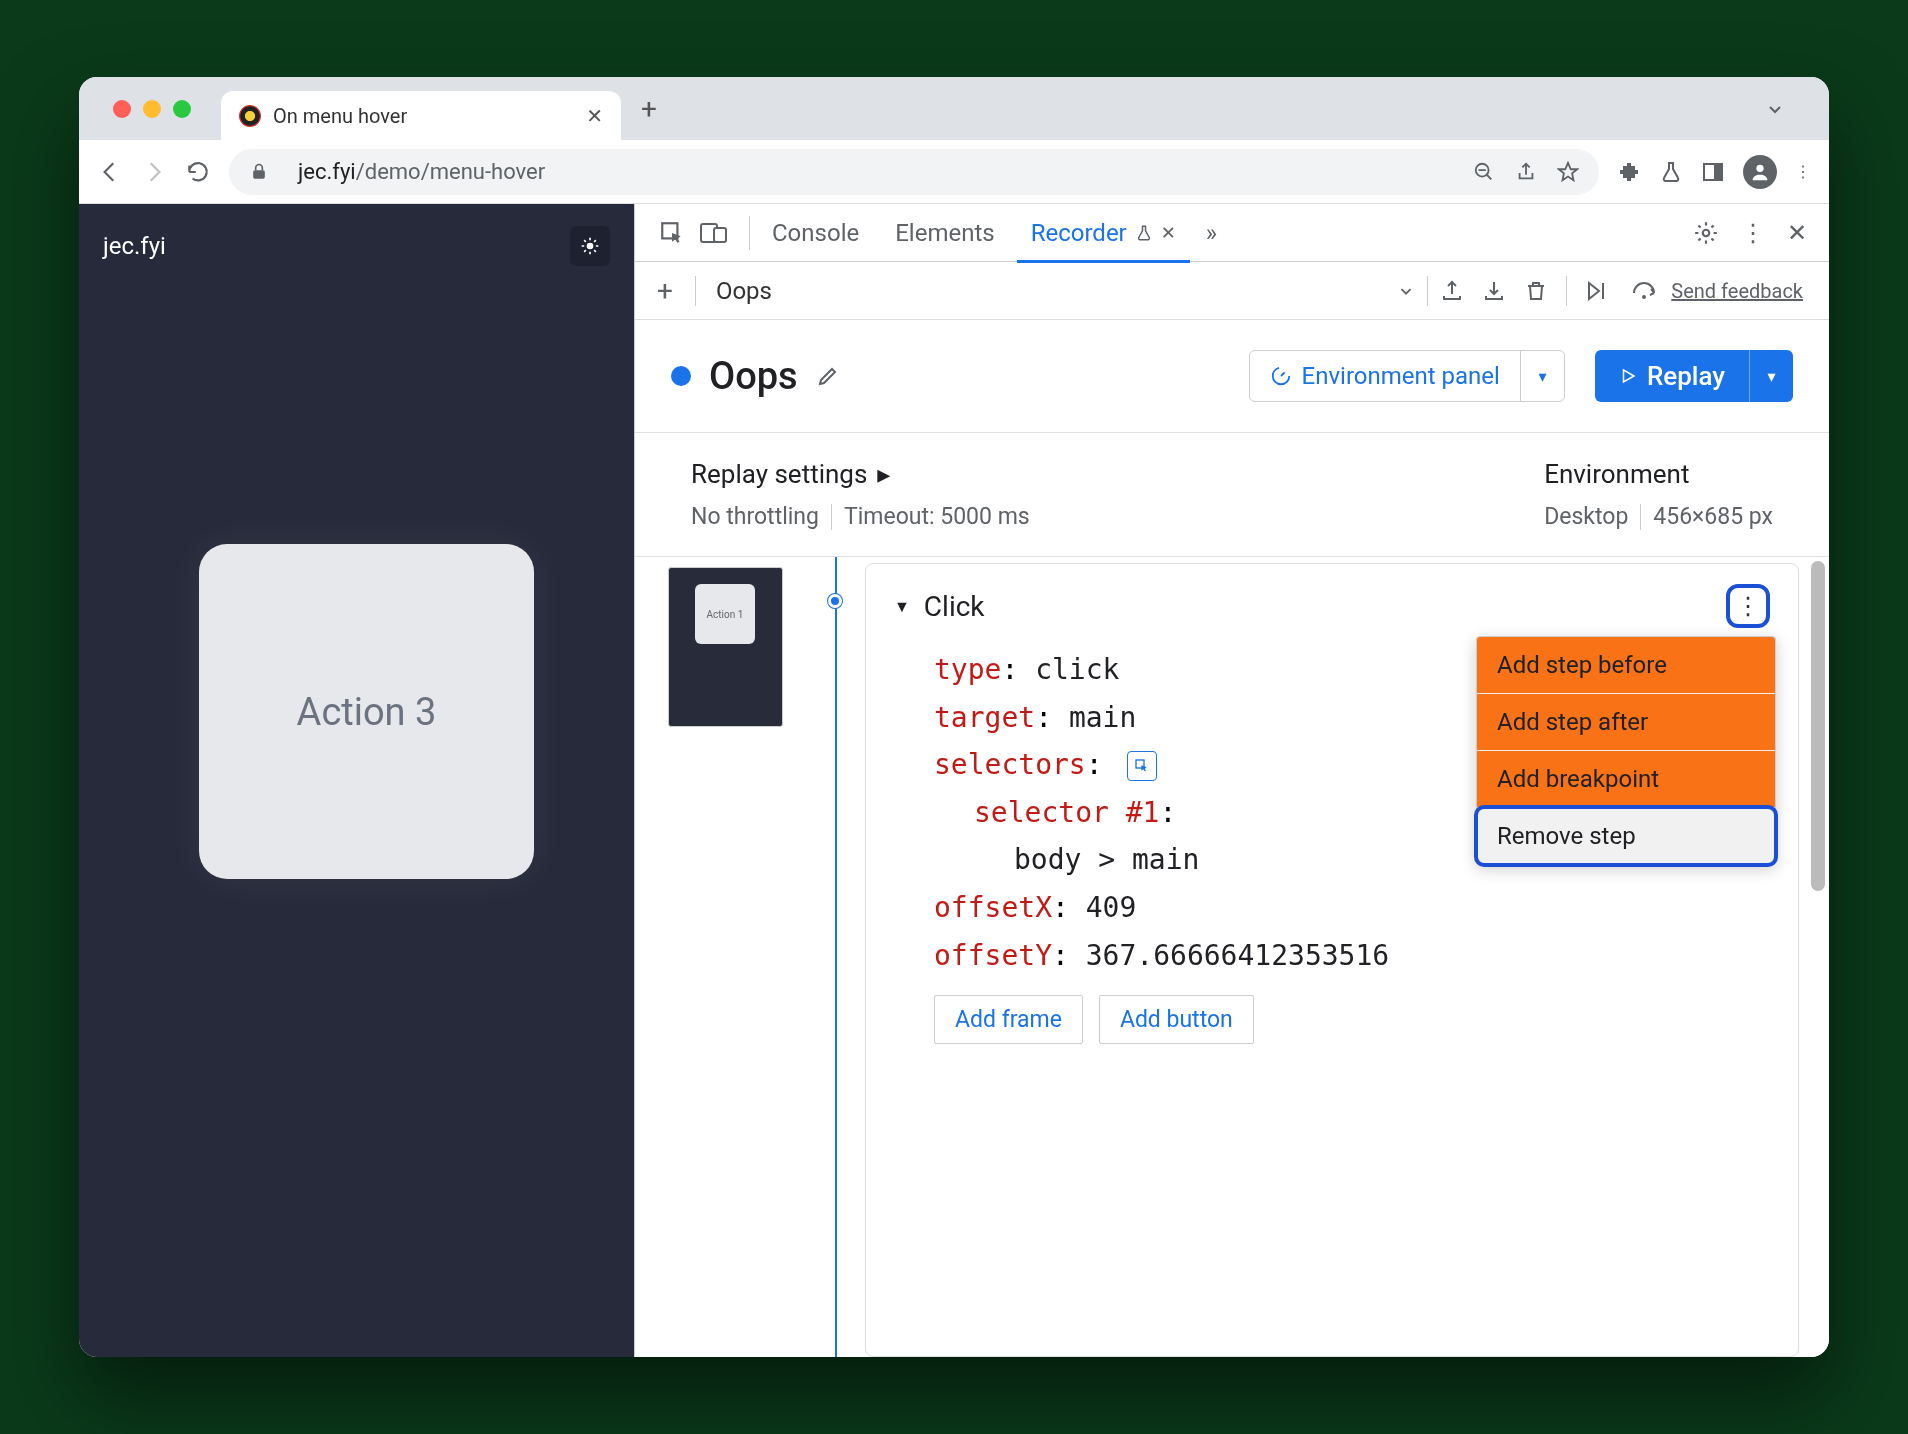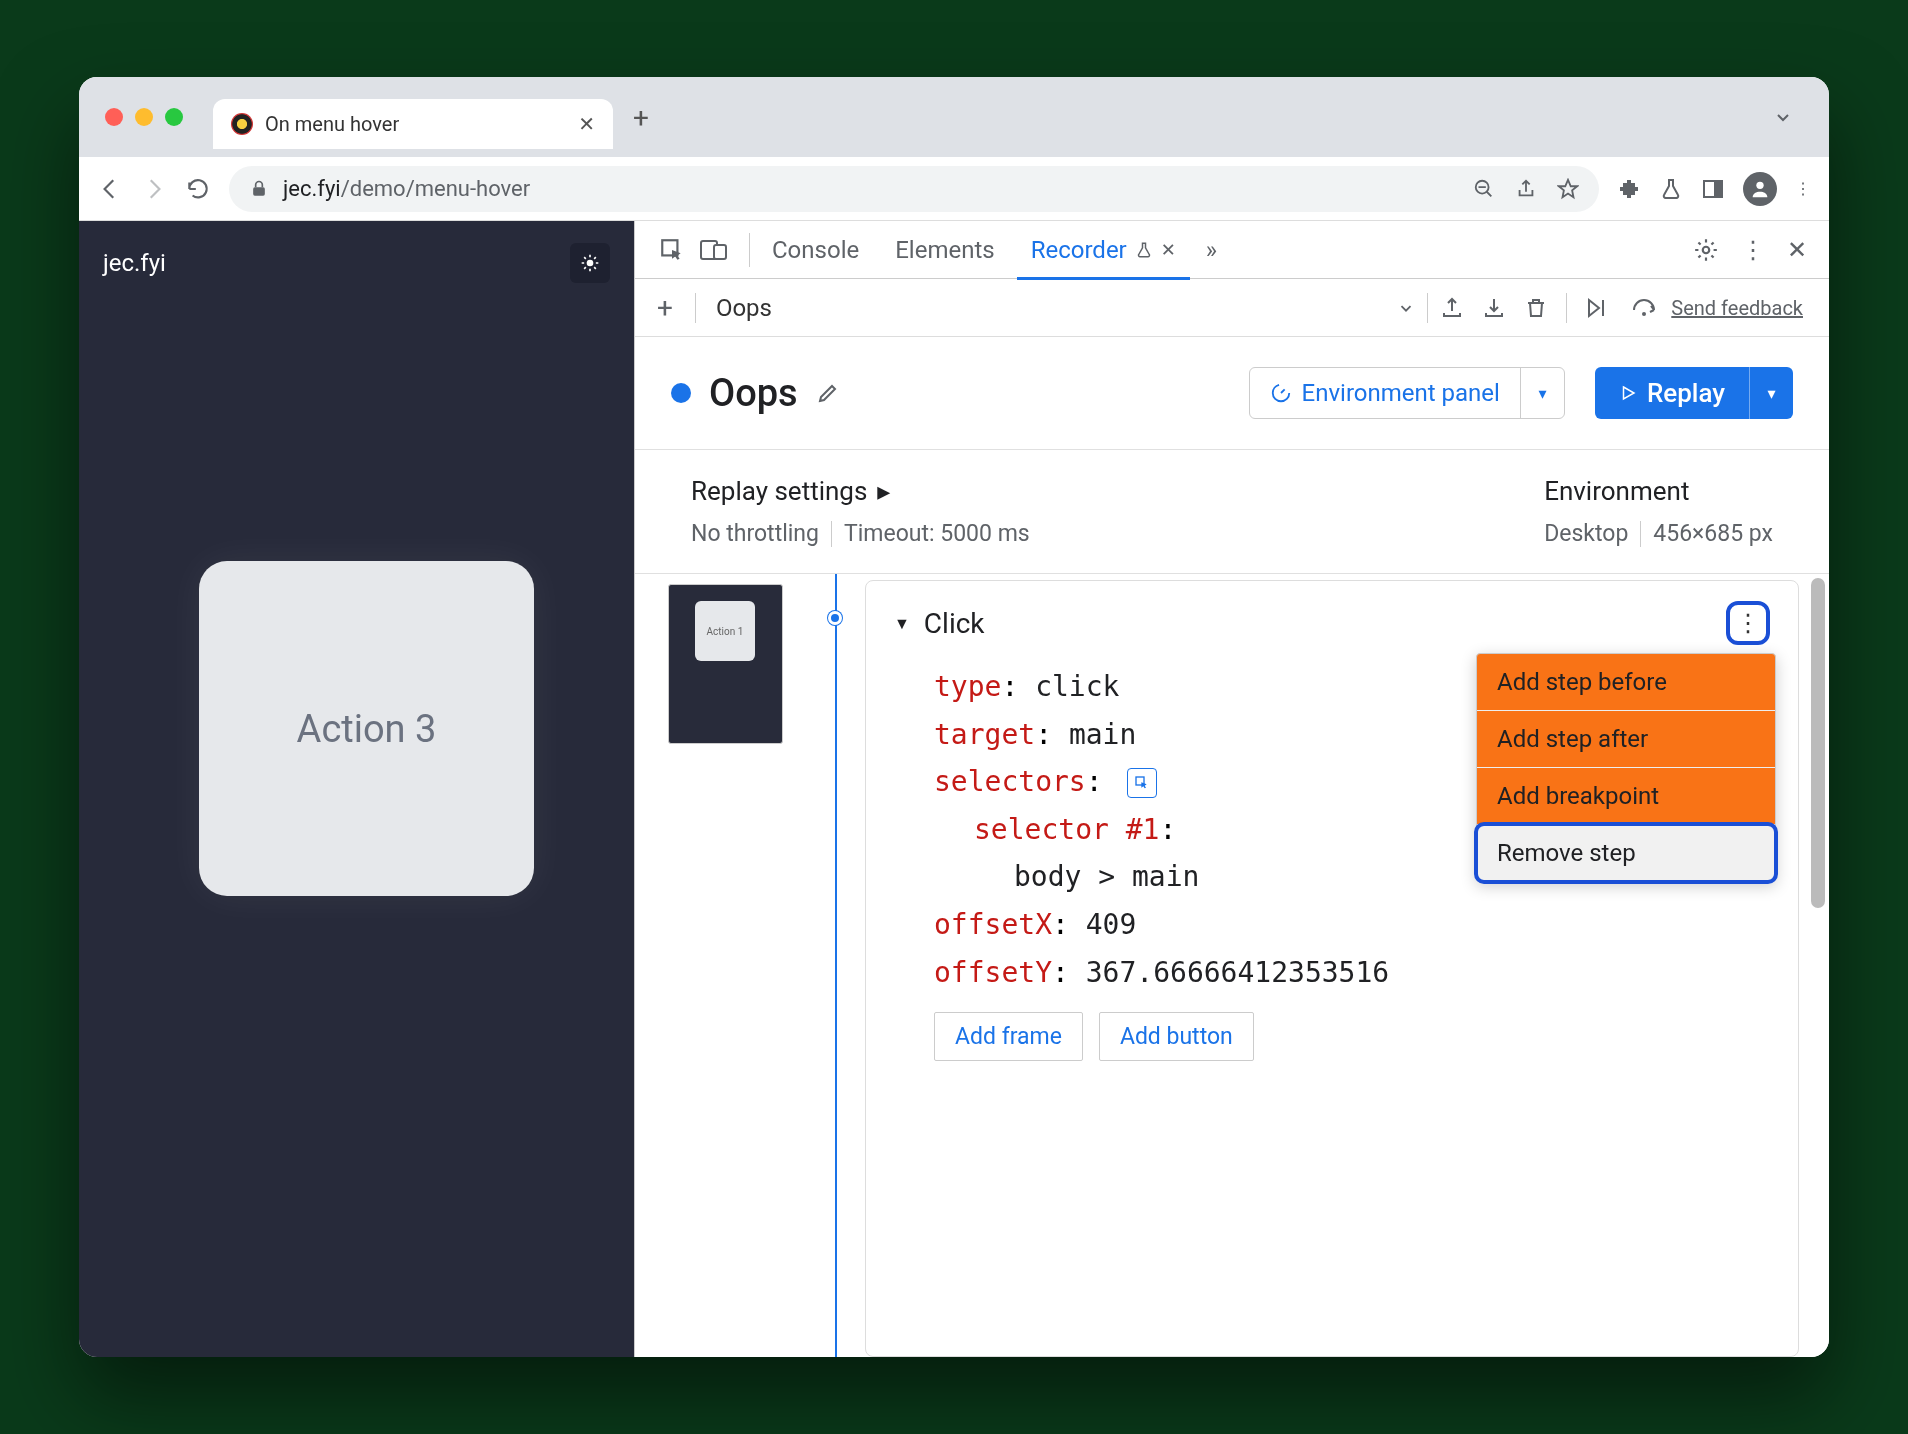--- a/index.html
+++ b/index.html
@@ -1,35 +1,35 @@
 <!DOCTYPE html>
 <html><head>
 <meta charset="utf-8">
 <style>
 * { box-sizing: border-box; margin: 0; padding: 0; }
 body { font-family: -apple-system, BlinkMacSystemFont, "Segoe UI", Roboto, sans-serif; background: #0a3a1a; width: 1908px; height: 1434px; display: flex; align-items: center; justify-content: center; }
 .frame { width: 1750px; height: 1280px; background: #fff; border-radius: 18px; box-shadow: 0 40px 80px rgba(0,0,0,0.5); overflow: hidden; display: flex; flex-direction: column; position: relative; }
 
 
-.tabbar { height: 80px; background: #dee1e6; display: flex; align-items: center; padding: 0 16px; }
+.tabbar { height: 63px; background: #dee1e6; display: flex; align-items: center; padding: 0 24px; }
 .traffic { display: flex; gap: 12px; margin-left: 10px; margin-right: 30px; }
 .dot { width: 18px; height: 18px; border-radius: 50%; }
 .dot.red { background: #ff5f57; } .dot.yellow { background: #febc2e; } .dot.green { background: #28c840; }
 .tab { background: #fff; height: 50px; border-radius: 12px 12px 0 0; padding: 0 18px; display: flex; align-items: center; gap: 12px; min-width: 400px; margin-top: 14px; position: relative; }
 .tab .favicon { width: 22px; height: 22px; border-radius: 50%; background: radial-gradient(circle, #f7d040 30%, #222 35% 60%, #c33 65%); }
 .tab .title { font-size: 20px; color: #333; flex: 1; }
 .tab .close { color: #555; font-size: 20px; }
 .newtab { margin-left: 20px; color: #555; font-size: 28px; }
 .tabcaret { margin-left: auto; margin-right: 20px; color: #555; }
 
 
 .addrbar { height: 64px; background: #fff; border-bottom: 1px solid #ddd; display: flex; align-items: center; padding: 0 18px; gap: 18px; }
 .addrbar .icon { color: #5f6368; display: flex; align-items: center; }
 .omnibox { flex: 1; background: #f1f3f4; border-radius: 32px; height: 46px; display: flex; align-items: center; padding: 0 20px; gap: 14px; }
-.omnibox .url { font-size: 22px; color: #202124; flex: 1; }
+.omnibox .url { font-size: 22px; color: #202124; flex: 1; margin-left: 15px; }
 .omnibox .url .domain { color: #202124; } .omnibox .url .path { color: #5f6368; }
 .addr-right { display: flex; align-items: center; gap: 20px; color: #5f6368; }
 .avatar { width: 34px; height: 34px; border-radius: 50%; background: #5f6368; display: flex; align-items: center; justify-content: center; color: #fff; }
 
 
 .content { flex: 1; display: flex; min-height: 0; }
 .page { width: 555px; background: #272a3a; color: #fff; position: relative; }
 .page-header { display: flex; align-items: center; justify-content: space-between; padding: 22px 24px; font-size: 24px; }
 .page-header .theme { width: 40px; height: 40px; background: #1e2130; border-radius: 6px; display: flex; align-items: center; justify-content: center; }
 .page-card { position: absolute; top: 340px; left: 120px; width: 335px; height: 335px; background: #e6e8eb; border-radius: 28px; display: flex; align-items: center; justify-content: center; color: #6b7280; font-size: 38px; box-shadow: 0 0 40px rgba(255,255,255,0.06); }

